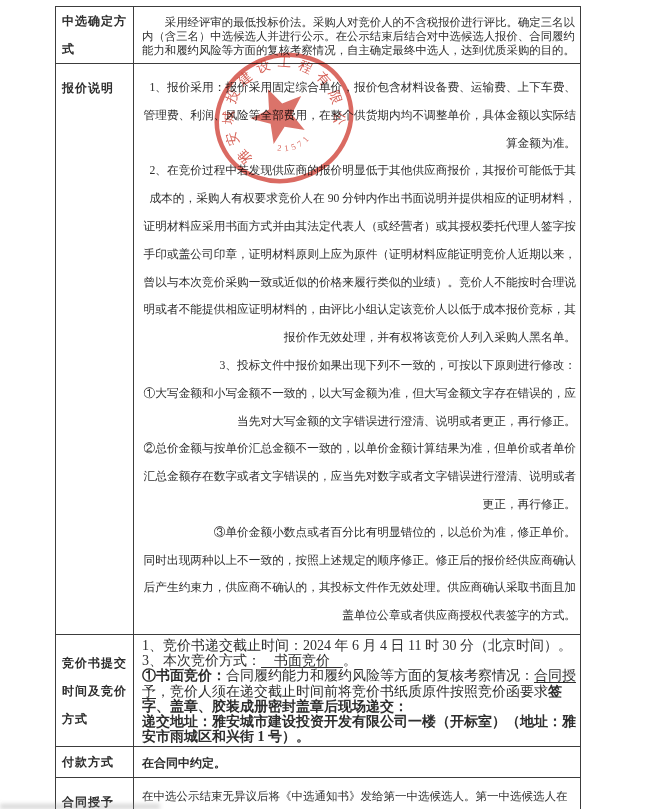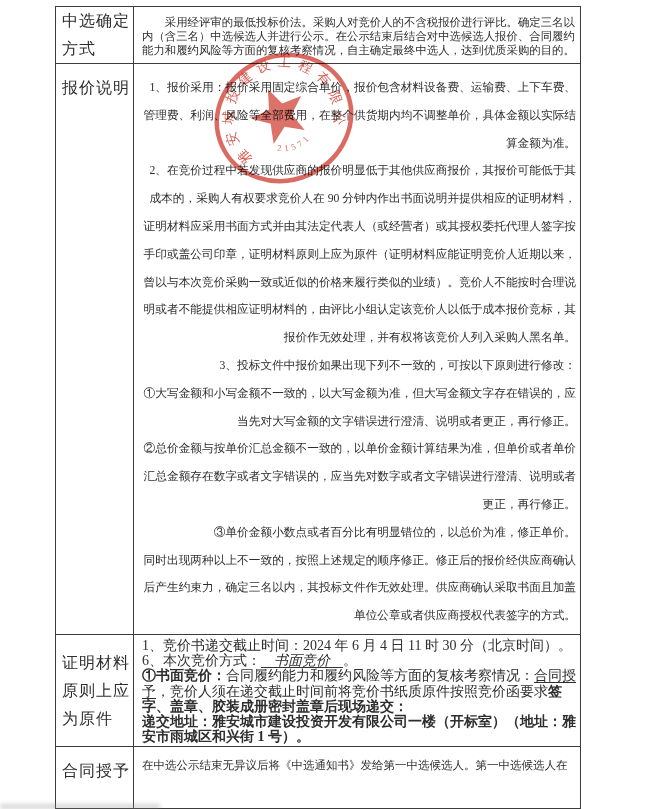--- a/index.html
+++ b/index.html
@@ -8,21 +8,21 @@
     font-family:"Liberation Serif","DejaVu Serif",serif;color:#2e2e2e;
   }
   .page{position:absolute;inset:0;}
   table.doc{
     position:absolute;left:55px;top:6px;width:526px;
     border-collapse:collapse;table-layout:fixed;
   }
   td{border:1.4px solid #3c3c3c;padding:0;vertical-align:middle;}
   col.c-label{width:78px;}
   td.label{
-    font-weight:normal;font-size:16px;line-height:28px;
+    font-weight:bold;font-size:12px;line-height:28px;
     padding:0 3px 0 6px;letter-spacing:1px;
   }
   td.content{padding:4px 4px 2px 8px;}
   p{margin:0;}
   
   tr.r1{height:57px;}
   tr.r1 p{font-size:11.4px;line-height:14px;text-indent:2em;}
   
   tr.r2{height:571px;}
   tr.r2 td{vertical-align:top;}
@@ -39,21 +39,21 @@
   
   tr.r5{height:62px;}
   tr.r5 td{vertical-align:top;}
   tr.r5 td.label{padding-top:10px;}
   tr.r5 td.content{padding-top:11px;}
   tr.r5 p{font-size:11.5px;line-height:15px;}
   .bold{font-weight:bold;}
   .u{text-decoration:underline;text-underline-offset:2px;}
   .blank{
     display:inline-block;border-bottom:1px solid #333;
-    padding:0 13px;line-height:13px;font-style:italic;
+    padding:0 13px;line-height:13px;
   }
   
   svg.stamp{
     position:absolute;left:165px;top:10px;width:240px;height:240px;
     mix-blend-mode:multiply;pointer-events:none;
   }
   
   .scan-shadow{
     position:absolute;left:0;bottom:0;width:160px;height:5px;
     background:rgba(140,140,140,0.35);filter:blur(2px);
@@ -80,34 +80,40 @@
 
     <tr class="r2">
       <td class="label">报价说明</td>
       <td class="content">
         <p>1、报价采用：报价采用固定综合单价，报价包含材料设备费、运输费、上下车费、管理费、利润、风险等全部费用，在整个供货期内均不调整单价，具体金额以实际结算金额为准。</p>
         <p>2、在竞价过程中若发现供应商的报价明显低于其他供应商报价，其报价可能低于其成本的，采购人有权要求竞价人在 90 分钟内作出书面说明并提供相应的证明材料，证明材料应采用书面方式并由其法定代表人（或经营者）或其授权委托代理人签字按手印或盖公司印章，证明材料原则上应为原件（证明材料应能证明竞价人近期以来，曾以与本次竞价采购一致或近似的价格来履行类似的业绩）。竞价人不能按时合理说明或者不能提供相应证明材料的，由评比小组认定该竞价人以低于成本报价竞标，其报价作无效处理，并有权将该竞价人列入采购人黑名单。</p>
         <p>3、投标文件中报价如果出现下列不一致的，可按以下原则进行修改：</p>
         <p>①大写金额和小写金额不一致的，以大写金额为准，但大写金额文字存在错误的，应当先对大写金额的文字错误进行澄清、说明或者更正，再行修正。</p>
         <p>②总价金额与按单价汇总金额不一致的，以单价金额计算结果为准，但单价或者单价汇总金额存在数字或者文字错误的，应当先对数字或者文字错误进行澄清、说明或者更正，再行修正。</p>
         <p>③单价金额小数点或者百分比有明显错位的，以总价为准，修正单价。</p>
-        <p>同时出现两种以上不一致的，按照上述规定的顺序修正。修正后的报价经供应商确认后产生约束力，确定三名以内，其投标文件作无效处理。供应商确认采取书面且加盖单位公章或者供应商授权代表签字的方式。</p>
+        <p>同时出现两种以上不一致的，按照上述规定的顺序修正。修正后的报价经供应商确认后产生约束力，供应商不确认的，其投标文件作无效处理。供应商确认采取书面且加盖单位公章或者供应商授权代表签字的方式。</p>
       </td>
     </tr>
 
     <tr class="r3">
-      <td class="label">证明材料原则上应为原件</td>
+      <td class="label">竞价书提交时间及竞价方式</td>
       <td class="content">
         <p><span>1、竞价书递交截止时间：2024 年 6 月 4 日 11 时 30 分（北京时间）。</span></p>
-        <p><span>6、本次竞价方式：</span><span class="blank">书面竞价</span><span>。</span></p>
+        <p><span>3、本次竞价方式：</span><span class="blank">书面竞价</span><span>。</span></p>
         <p><span class="bold">①书面竞价：</span><span>合同履约能力和履约风险等方面的复核考察情况：</span><span class="u">合同授予</span><span>，竞价人须在递交截止时间前将竞价书纸质原件按照竞价函要求</span><span class="bold">签字、盖章、胶装成册密封盖章后现场递交：</span></p>
         <p class="bold">递交地址：雅安城市建设投资开发有限公司一楼（开标室）（地址：雅安市雨城区和兴街 1 号）。</p>
       </td>
     </tr>
 
+    <tr class="r4">
+      <td class="label">付款方式</td>
+      <td class="content">
+        <p>在合同中约定。</p>
+      </td>
+    </tr>
 
     <tr class="r5">
       <td class="label">合同授予</td>
       <td class="content">
         <p>在中选公示结束无异议后将《中选通知书》发给第一中选候选人。第一中选候选人在</p>
       </td>
     </tr>
   </tbody>
     </table>
 

